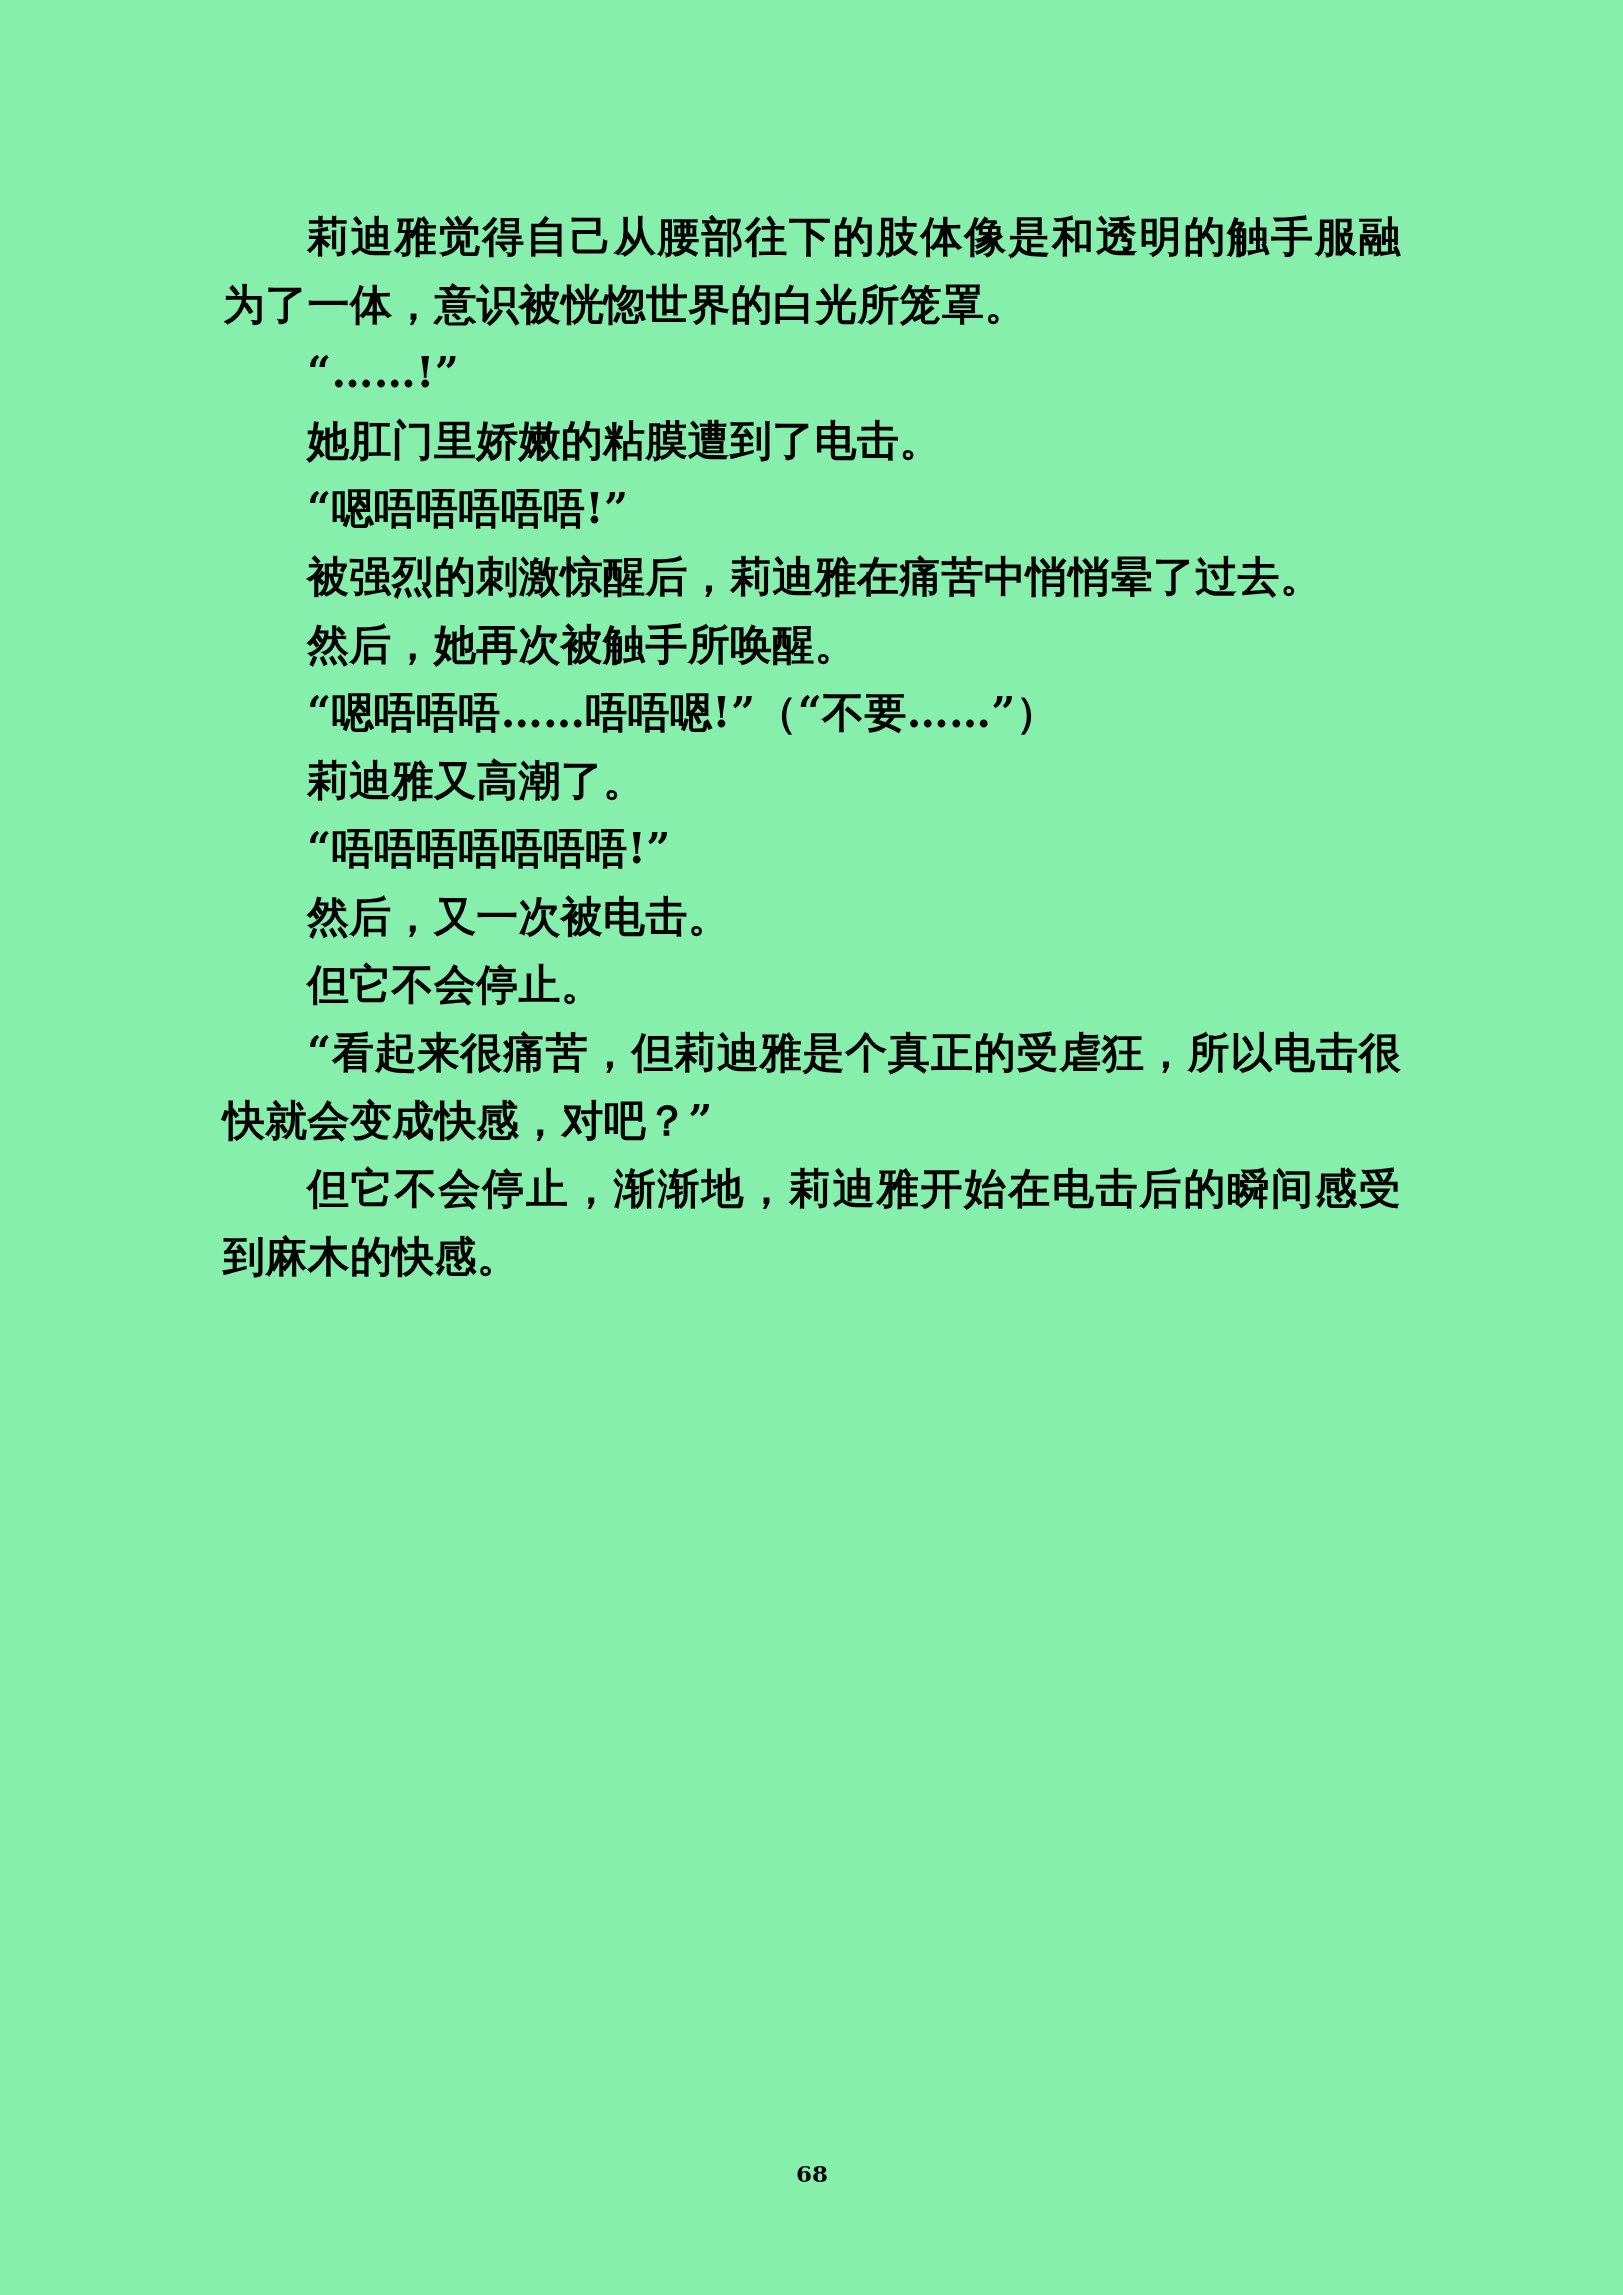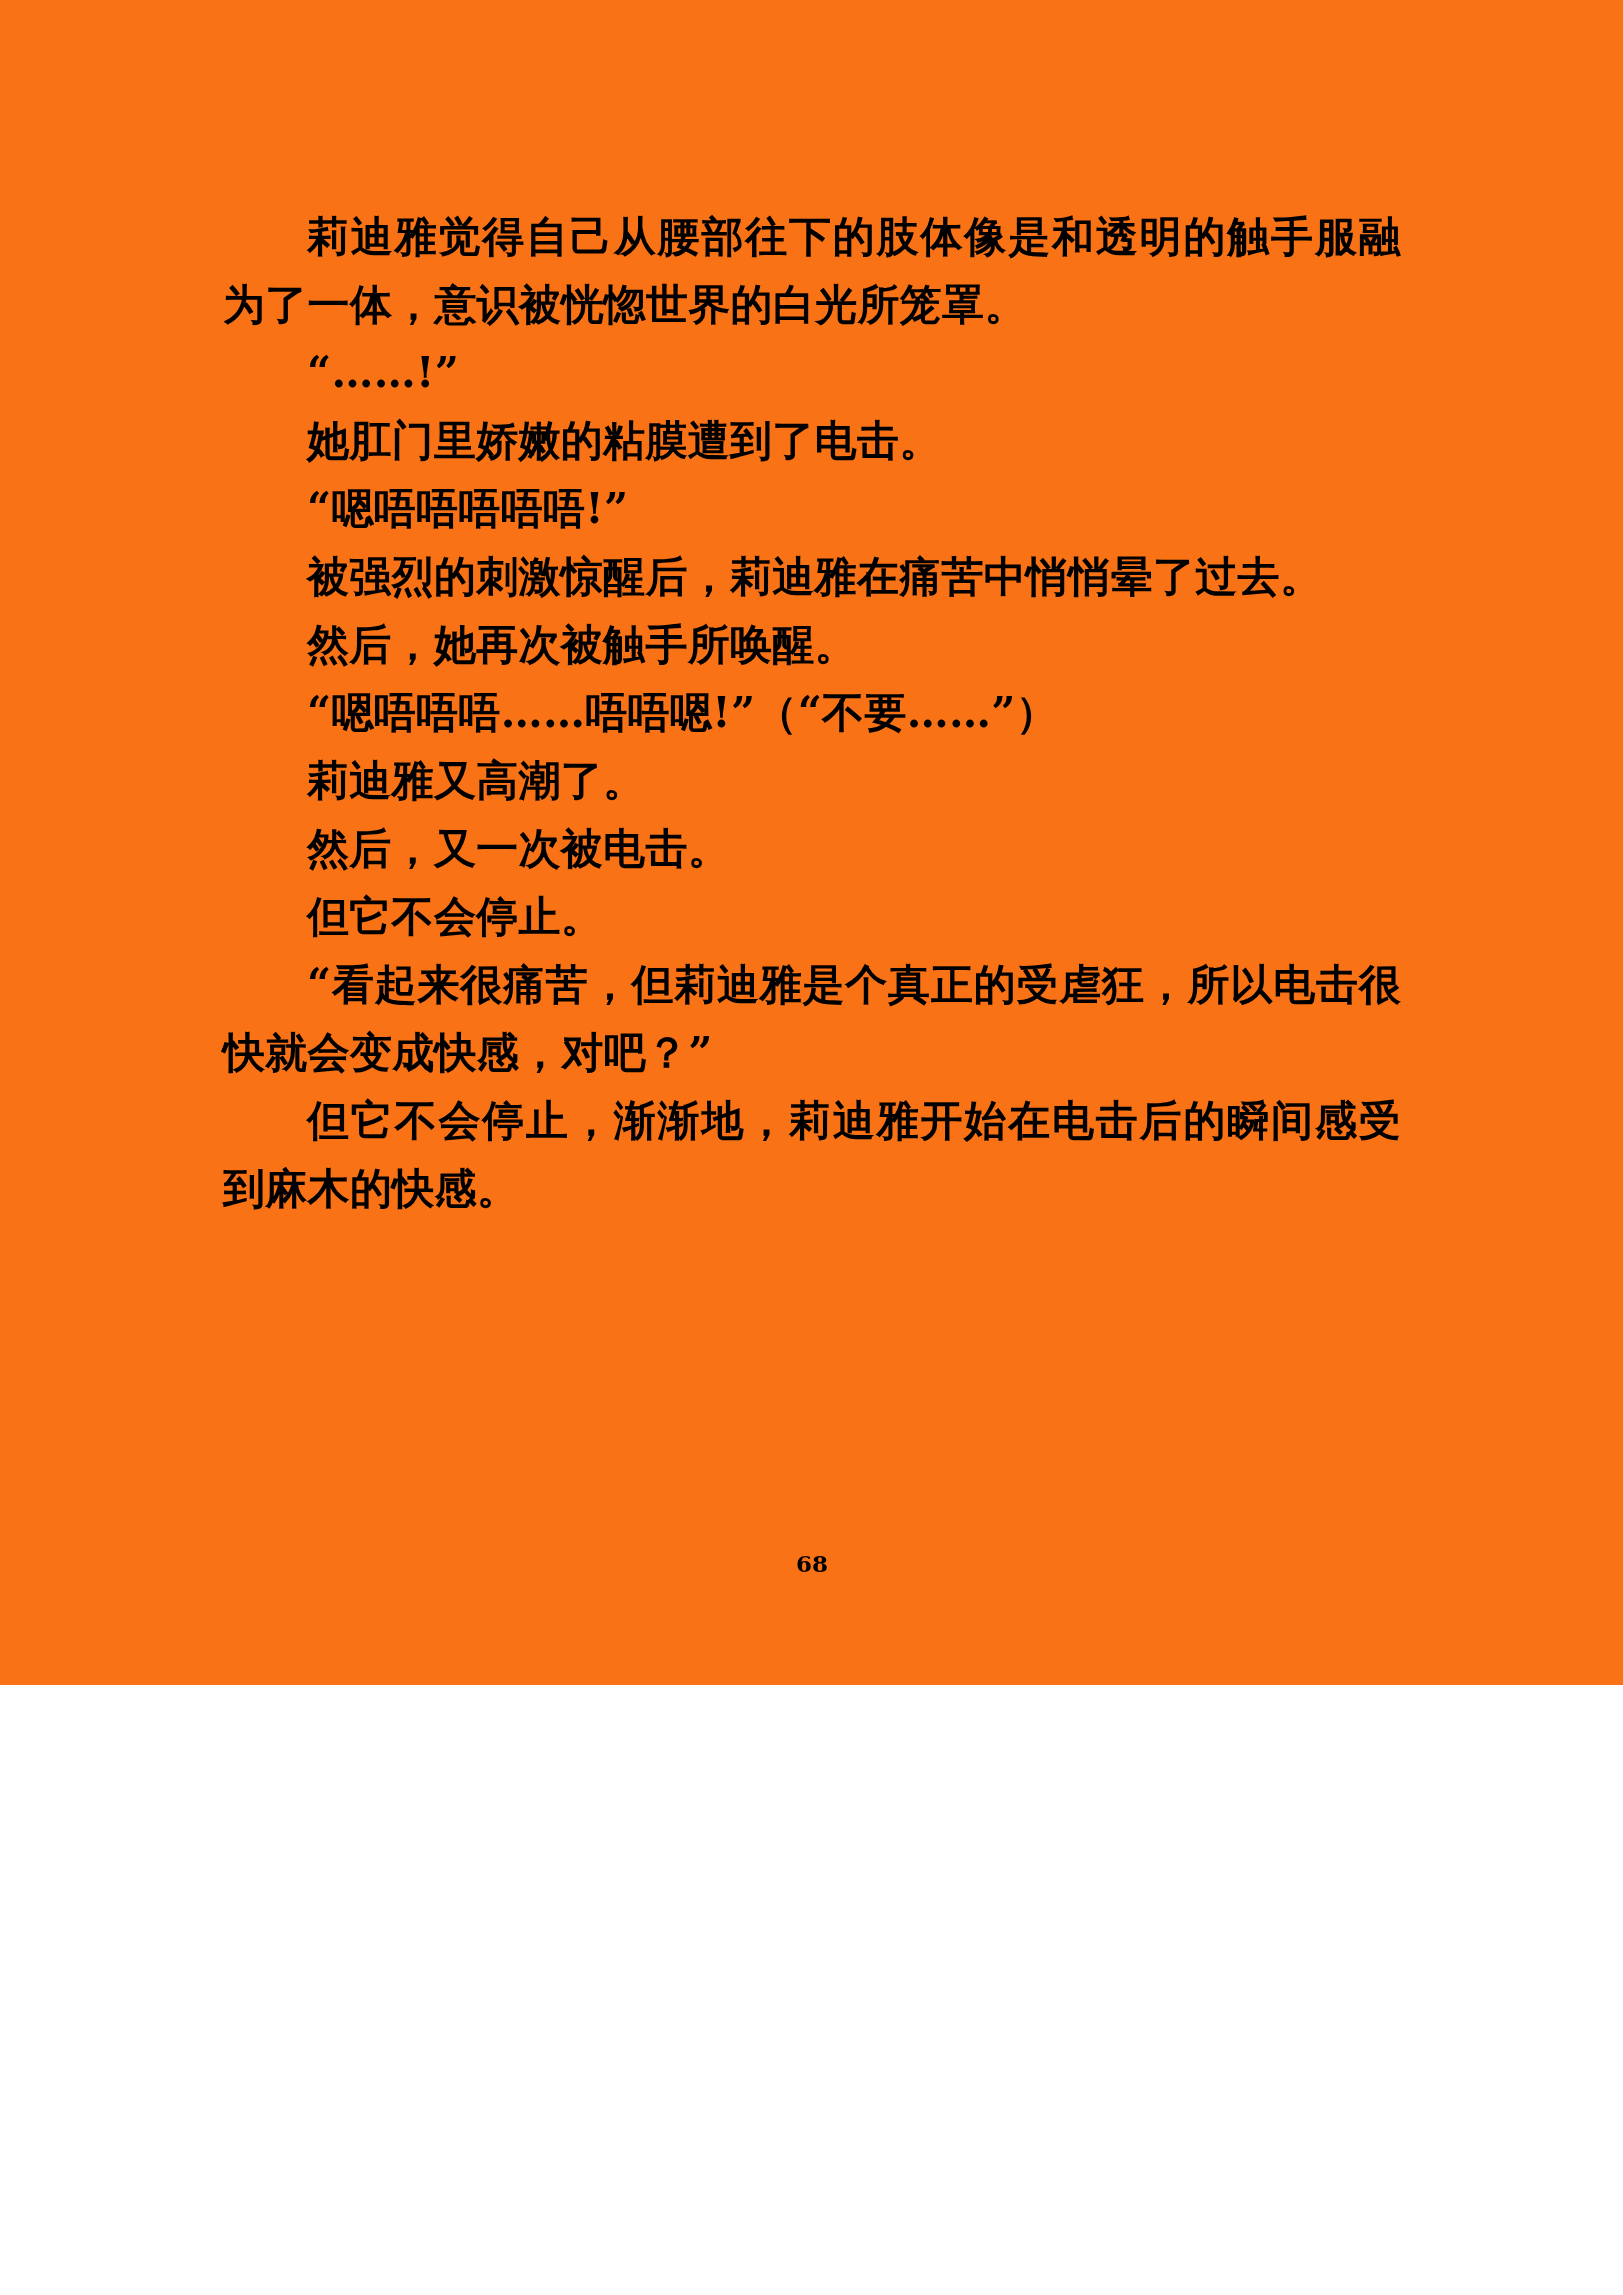--- a/index.html
+++ b/index.html
@@ -3,22 +3,22 @@
 <meta charset="utf-8">
 <style>
   html, body {
     margin: 0;
     padding: 0;
     background: #ffffff;
   }
   .page {
     position: relative;
     width: 1624px;
-    height: 1685px;
-    background: #f97316;
+    height: 2295px;
+    background: #86efac;
     box-sizing: border-box;
     padding: 203px 223px 0 223px;
     font-family: "DejaVu Serif", "Liberation Serif", serif;
   }
   .body-text {
     font-size: 42px;
     line-height: 1.62;
     color: #000000;
     font-weight: 700;
     letter-spacing: 0.3px;
@@ -48,20 +48,21 @@
 <div class="page">
   <div class="body-text">
     <p class="para">莉迪雅觉得自己从腰部往下的肢体像是和透明的触手服融为了一体，意识被恍惚世界的白光所笼罩。</p>
     <p class="para">“……!”</p>
     <p class="para">她肛门里娇嫩的粘膜遭到了电击。</p>
     <p class="para">“嗯唔唔唔唔唔!”</p>
     <p class="para">被强烈的刺激惊醒后，莉迪雅在痛苦中悄悄晕了过去。</p>
     <p class="para">然后，她再次被触手所唤醒。</p>
     <p class="para">“嗯唔唔唔……唔唔嗯!”（“不要……”）</p>
     <p class="para">莉迪雅又高潮了。</p>
+    <p class="para">“唔唔唔唔唔唔唔!”</p>
     <p class="para">然后，又一次被电击。</p>
     <p class="para">但它不会停止。</p>
     <p class="para">“看起来很痛苦，但莉迪雅是个真正的受虐狂，所以电击很快就会变成快感，对吧？”</p>
     <p class="para">但它不会停止，渐渐地，莉迪雅开始在电击后的瞬间感受到麻木的快感。</p>
   </div>
   <div class="page-number">68</div>
 </div>
 
 
 </body></html>

